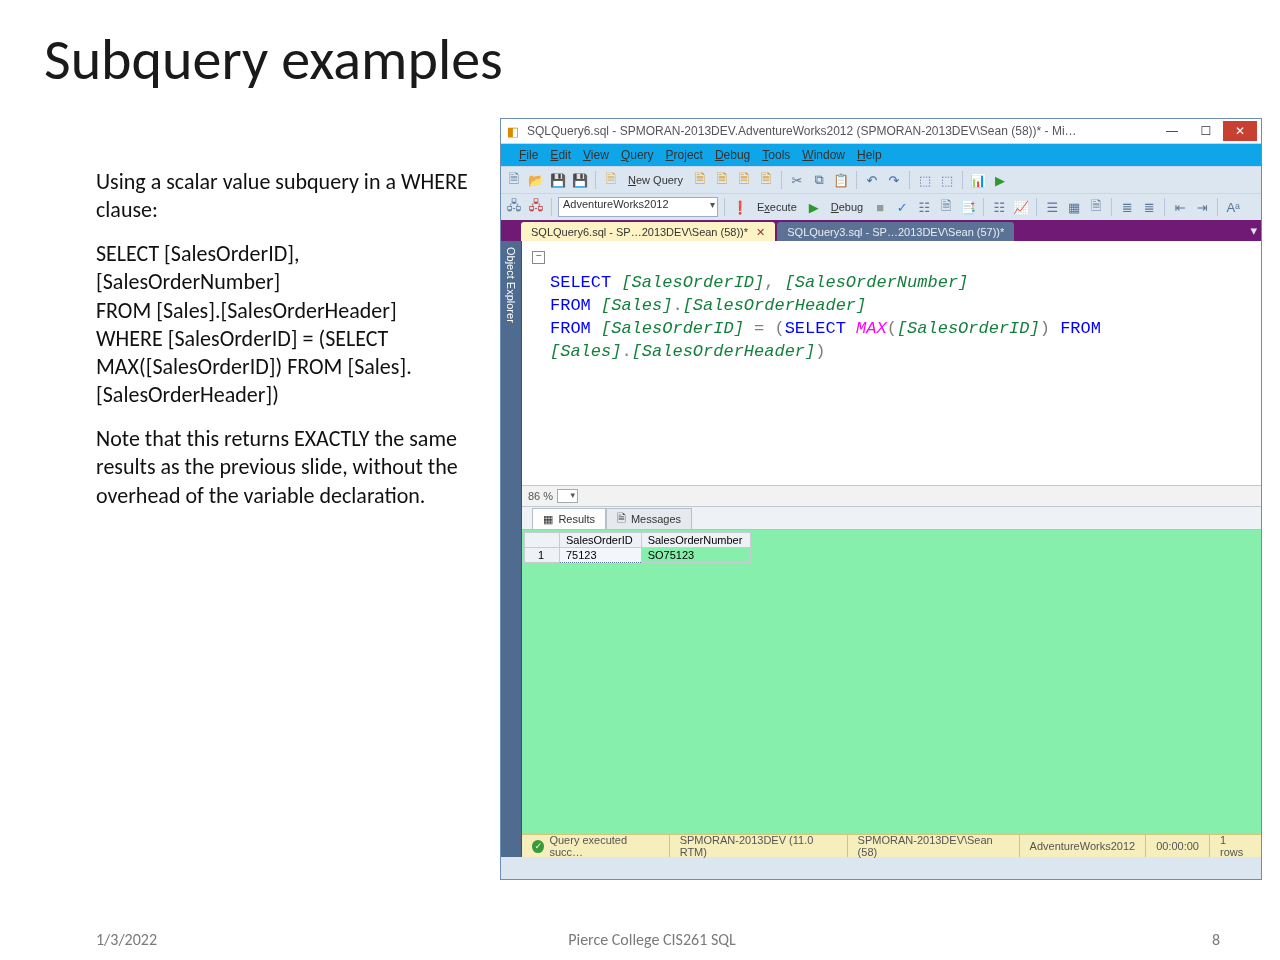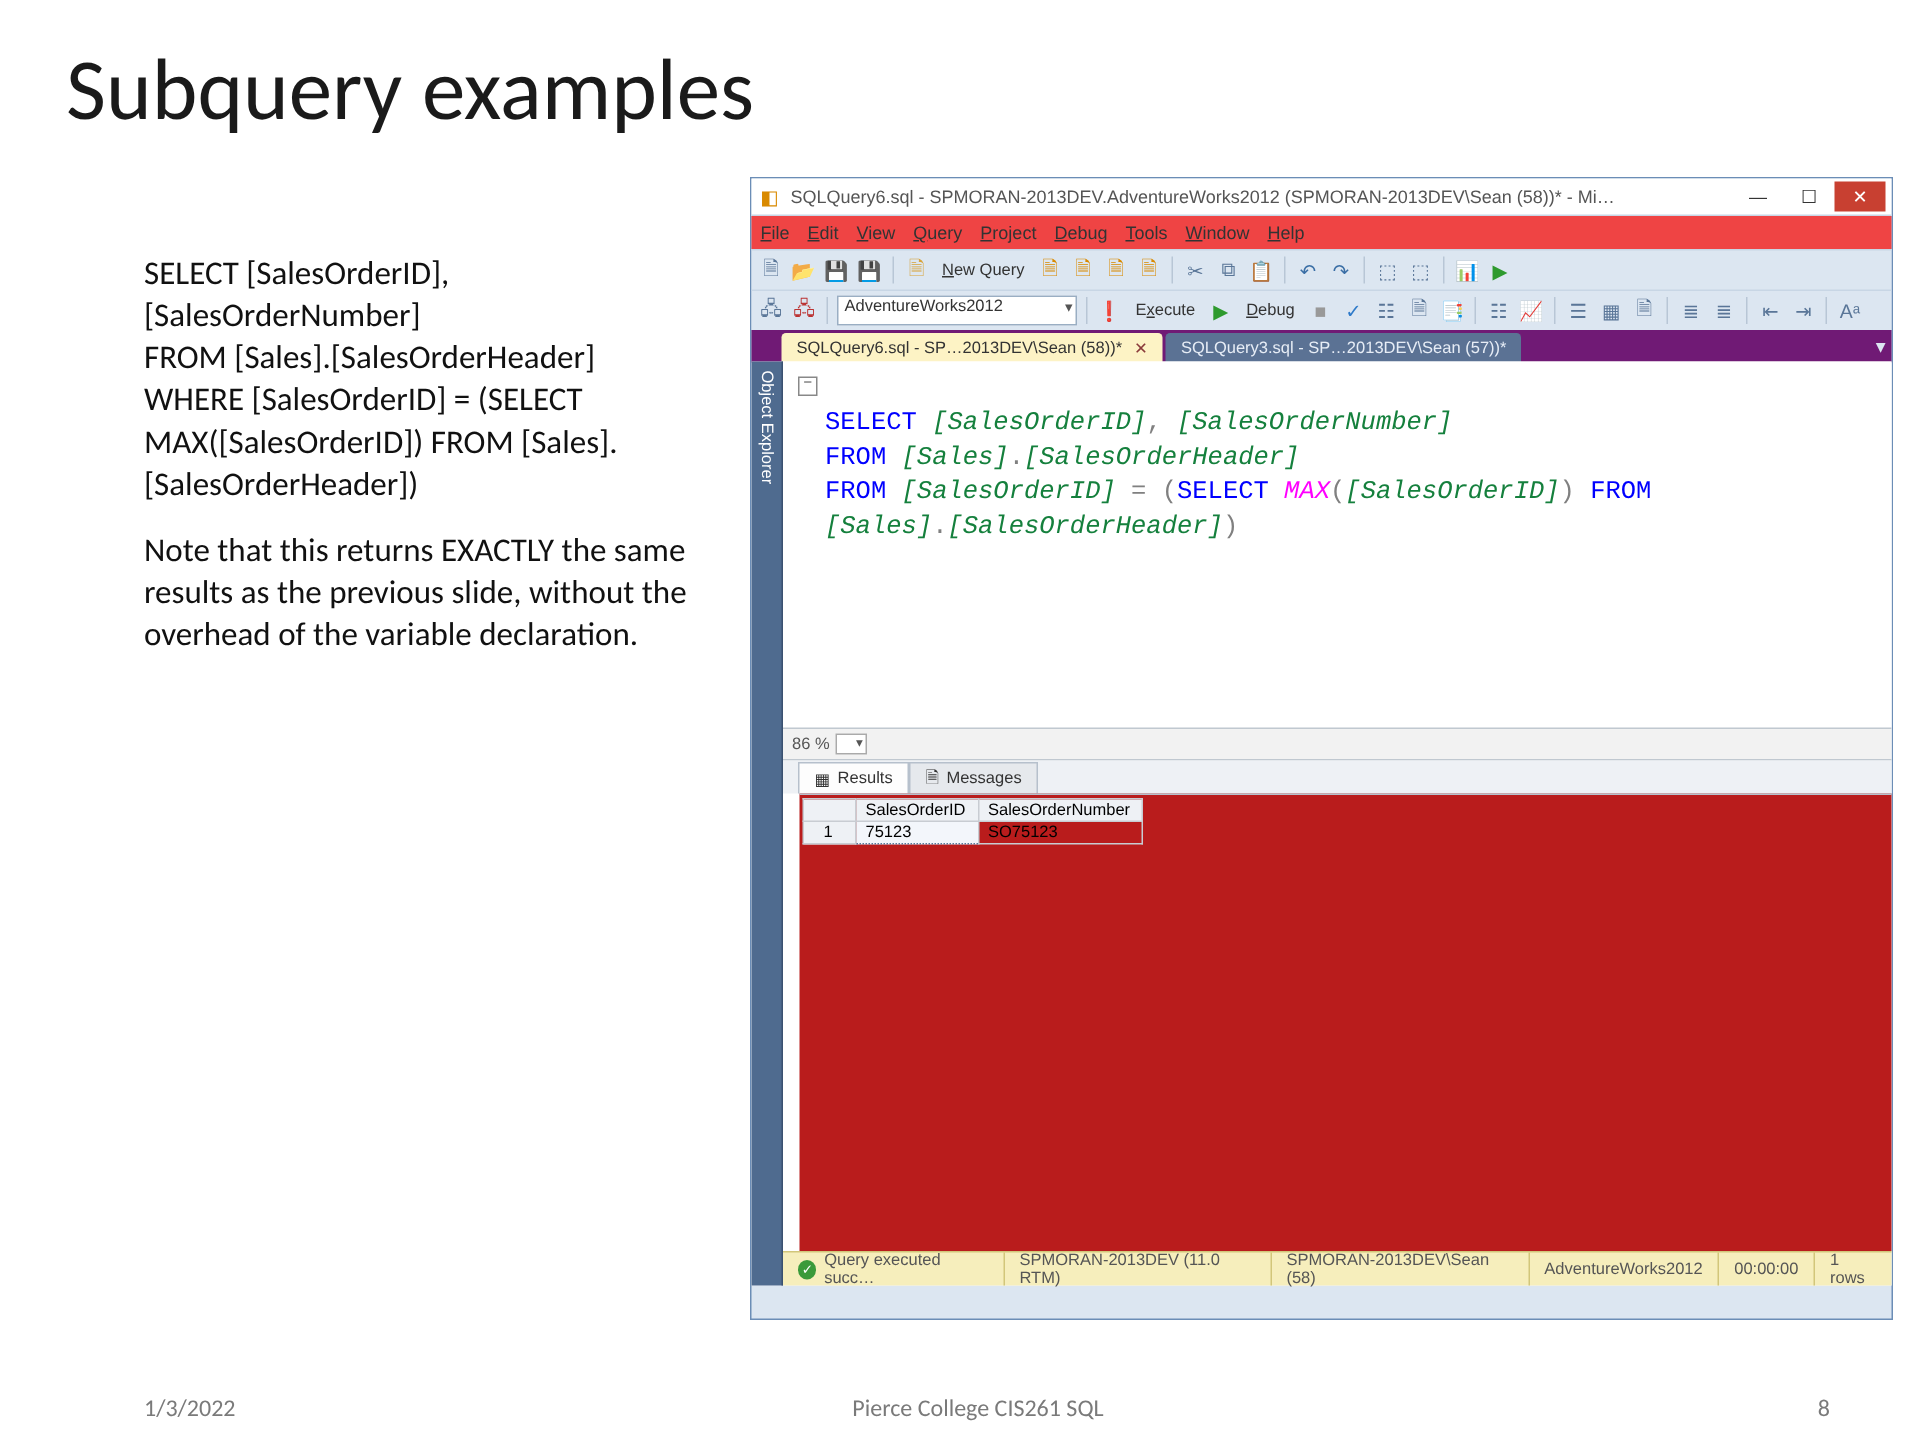--- a/index.html
+++ b/index.html
@@ -84,24 +84,24 @@
     display:flex; align-items:center; gap:0;
   }
   .ssms .winctl span {
     width: 34px; height: 20px; display:inline-flex; align-items:center; justify-content:center;
     font-size: 12px; color:#333;
   }
   .ssms .winctl .close { background:#c84031; color:#fff; }
 
   .ssms .menubar {
     height: 22px;
-    background: #ef4444;
+    background: #0ea5e9;
     display: flex;
     align-items: center;
-    padding: 0 6px;
+    padding: 0 18px;
     gap: 12px;
     color: #333;
   }
   .ssms .menubar span u { text-decoration: underline; }
 
   .ssms .toolbar1, .ssms .toolbar2 {
     height: 26px;
     background: #dce6f1;
     border-top: 1px solid #c8d6e5;
     display: flex;
@@ -233,25 +233,24 @@
     background:#fdfdfd;
     display:flex; align-items:center; gap:5px;
     color:#333;
     border-bottom: none;
   }
   .results-tabs .rtab.inactive { background:#e6e9ed; }
   .rtab .ico { font-size:11px; }
 
   .grid-area {
     flex: 1;
-    background:#b91c1c;
+    background:#86efac;
     border-top:1px solid #b6c0cc;
     position:relative;
     font-size: 11px;
-    margin-left: 11px;
   }
   .grid {
     border-collapse: collapse;
     margin: 2px;
   }
   .grid th, .grid td {
     border:1px solid #c8ccd2;
     padding: 1px 8px 1px 6px;
     text-align:left;
     font-size:11px;
@@ -300,20 +299,21 @@
     font-size:13px; line-height:12px; text-align:center; background:#fff;
   }
 </style>
 </head>
 <body>
 
 <div class="slide">
   <div class="slide-title">Subquery examples</div>
 
   <div class="left-col">
+    <p>Using a scalar value subquery in a WHERE clause:</p>
     <p class="code-para" style="white-space:pre-wrap;">SELECT [SalesOrderID], [SalesOrderNumber]
 FROM [Sales].[SalesOrderHeader]
 WHERE [SalesOrderID] = (SELECT MAX([SalesOrderID]) FROM [Sales].[SalesOrderHeader])</p>
     <p>Note that this returns EXACTLY the same results as the previous slide, without the overhead of the variable declaration.</p>
   </div>
 
   <div class="ssms">
 
     <div class="titlebar">
       <span class="appicon">◧</span>

